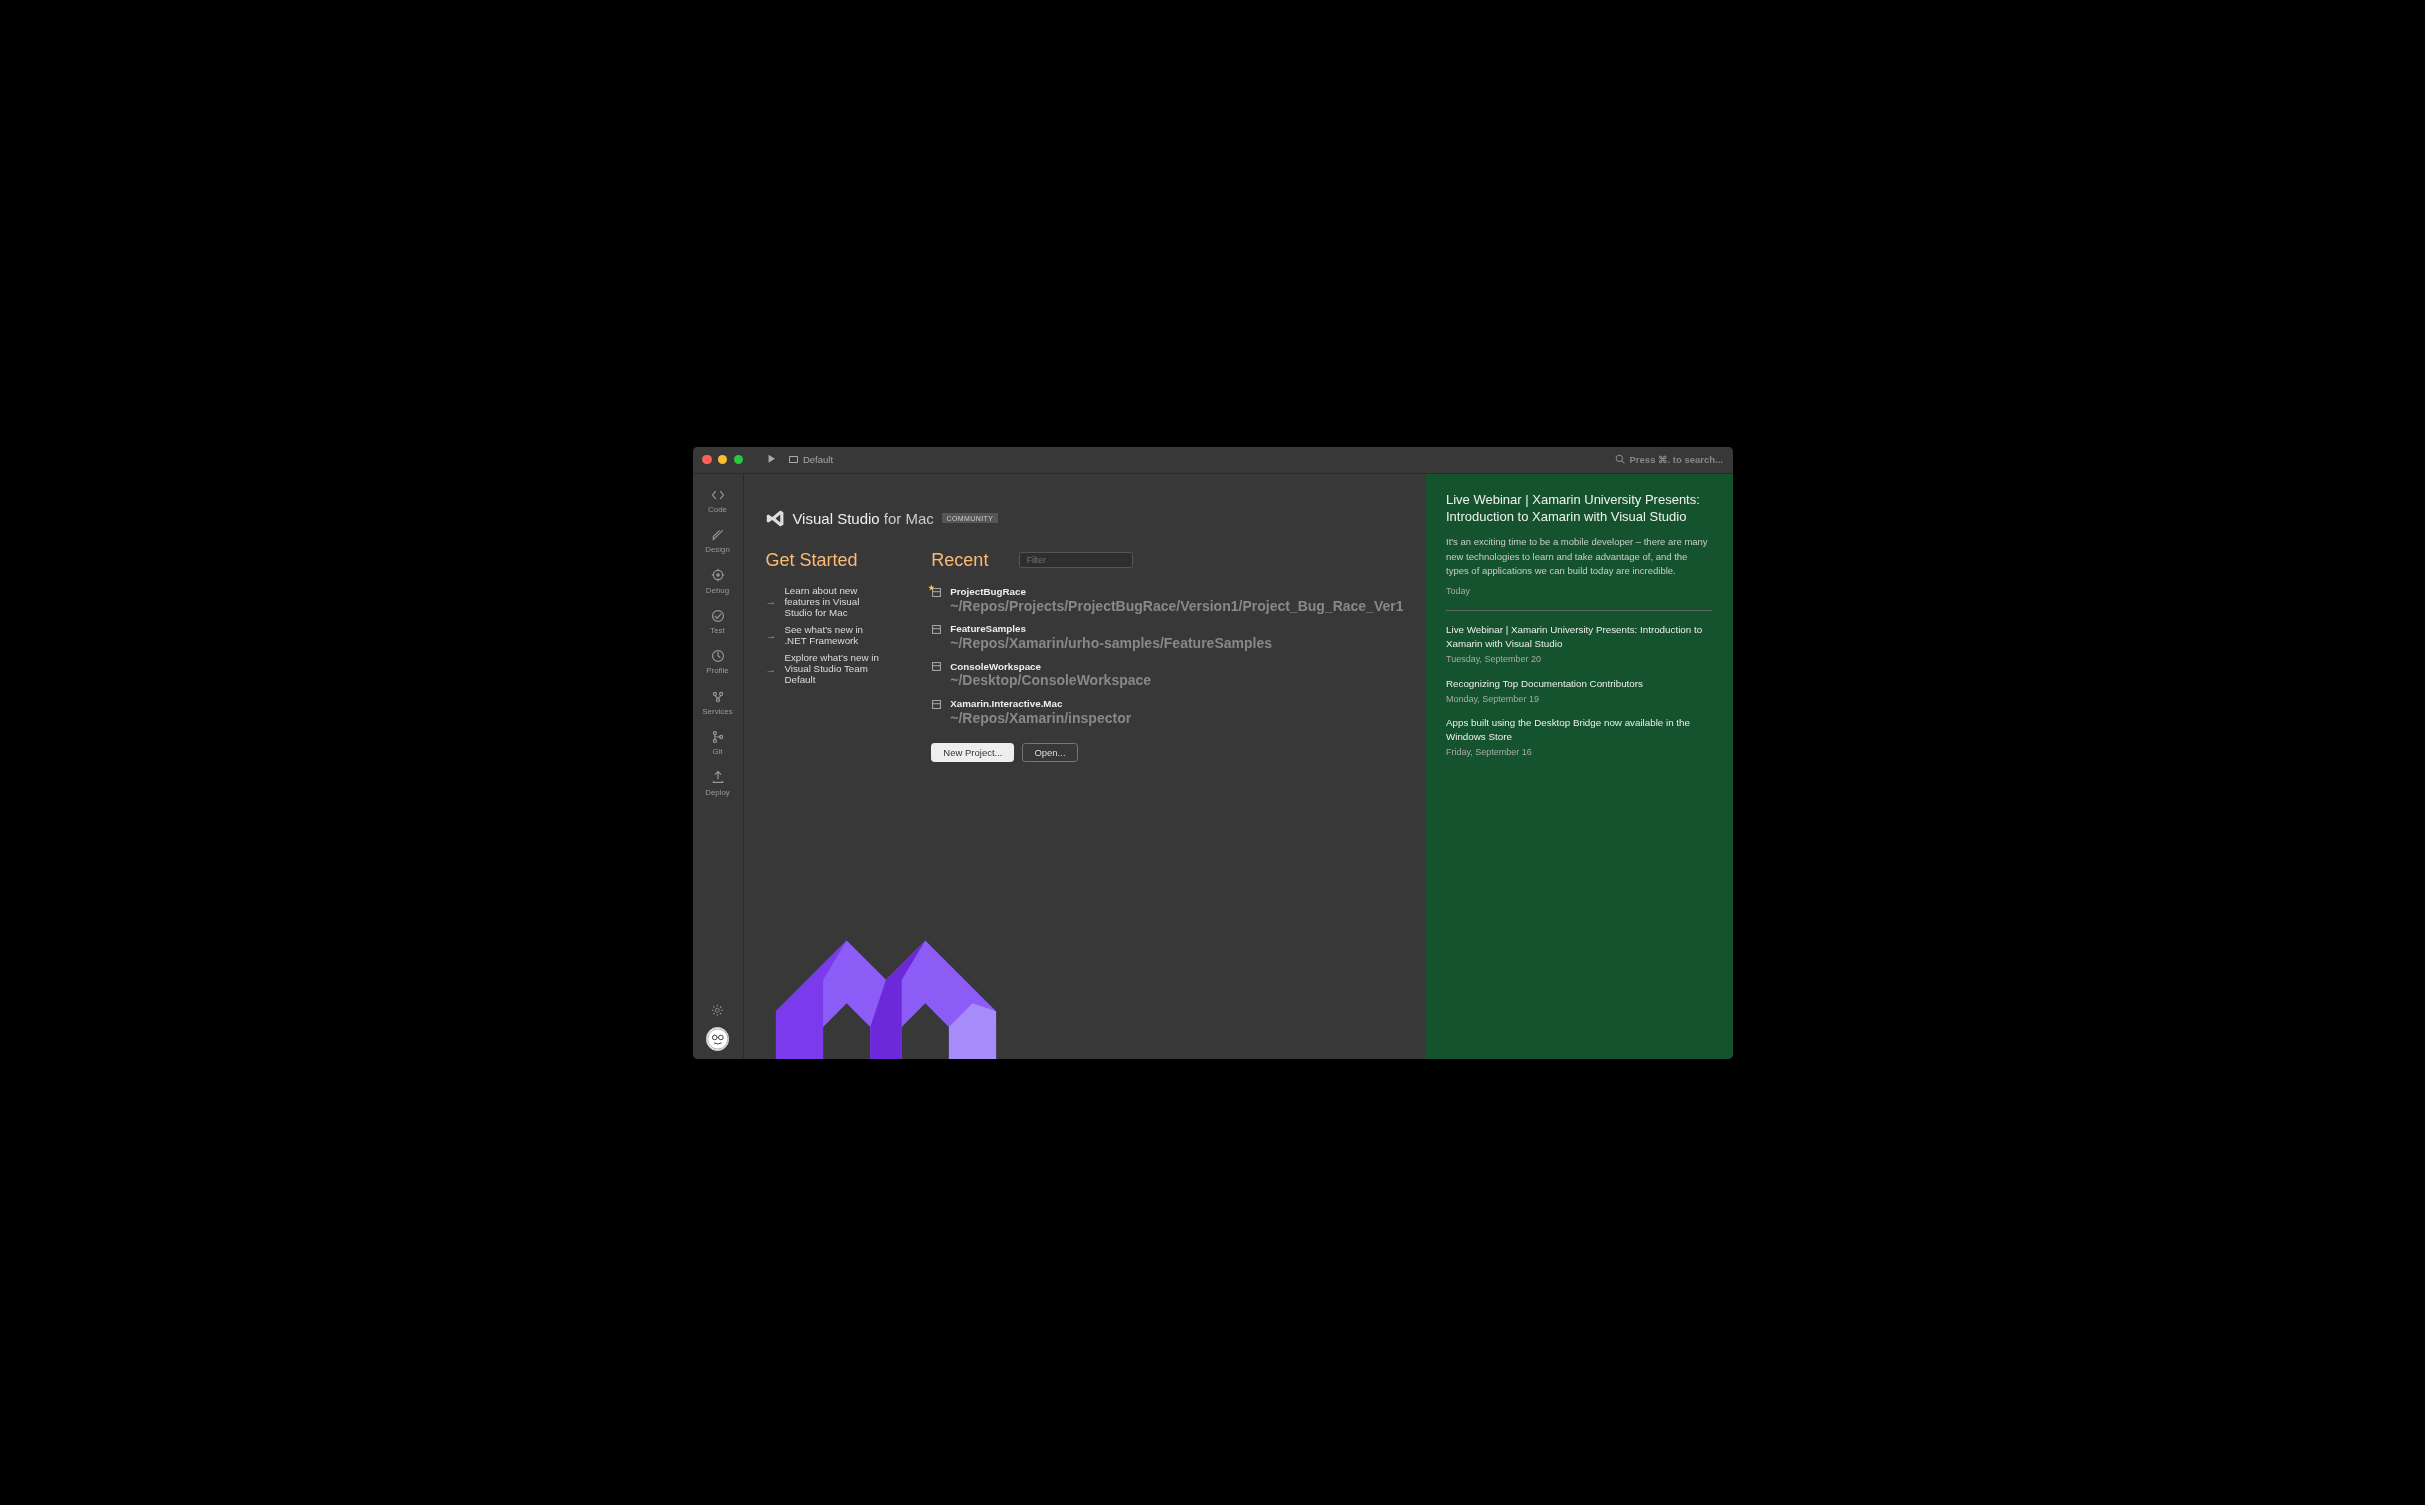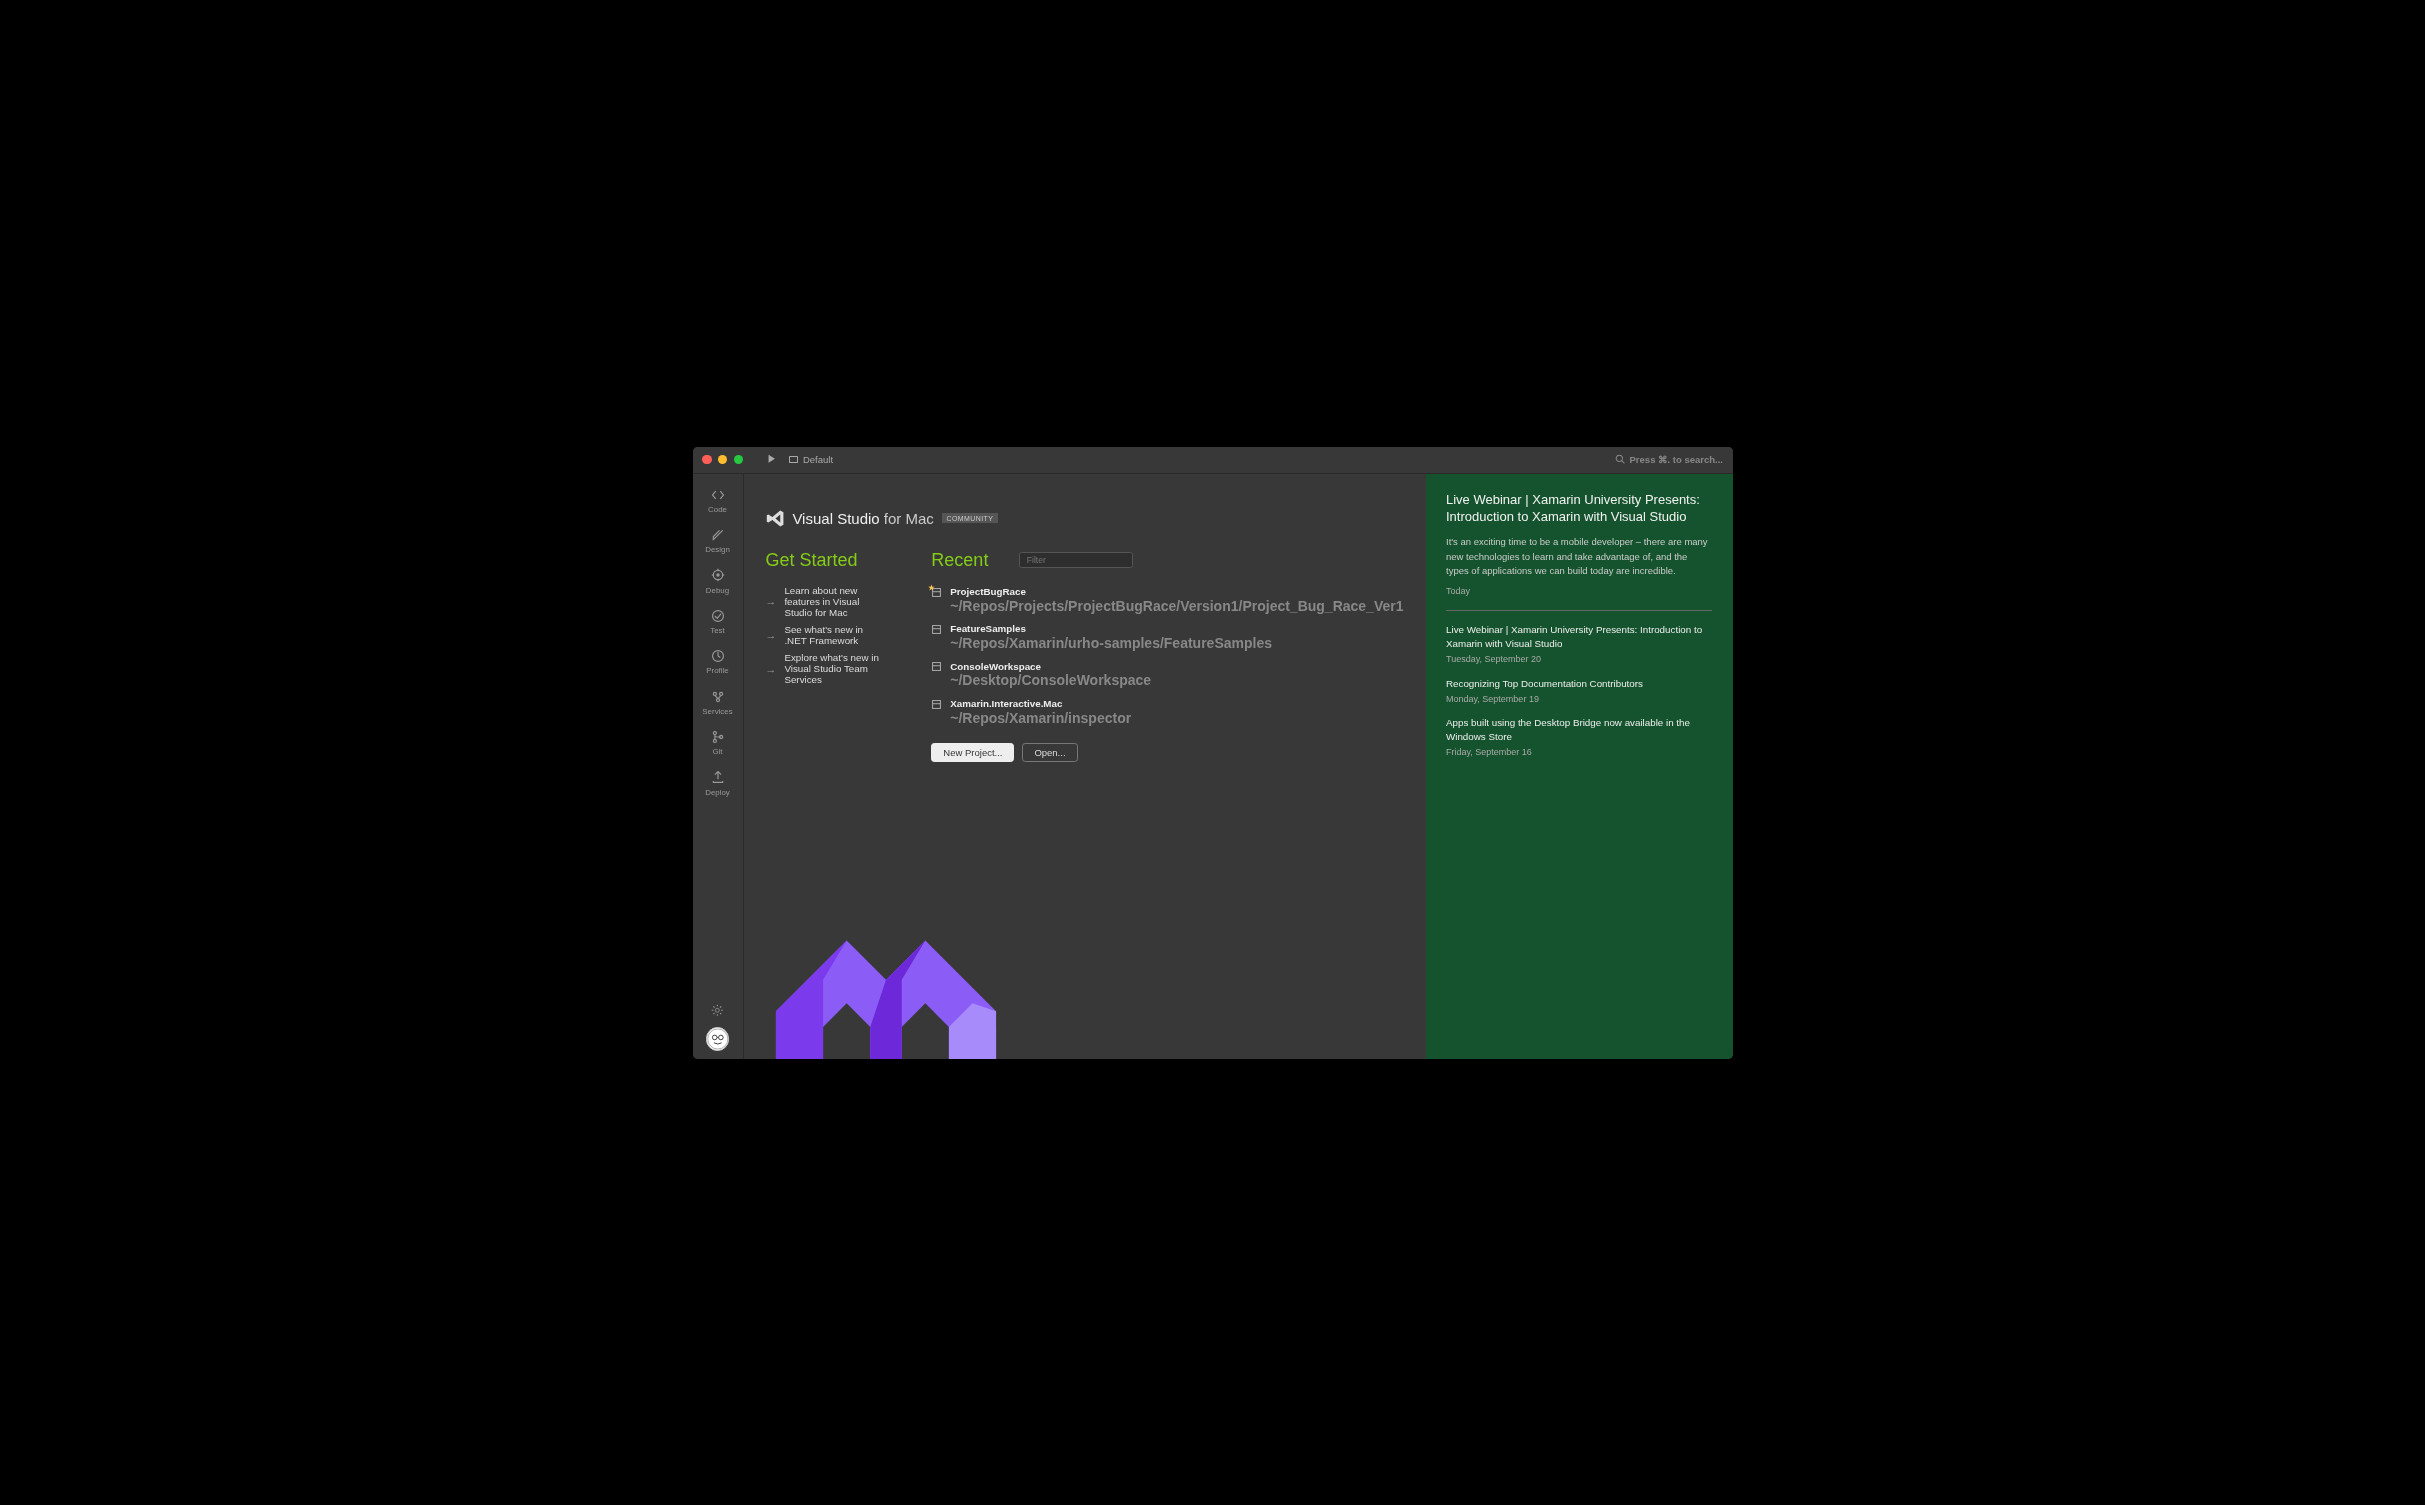--- a/index.html
+++ b/index.html
@@ -27,21 +27,21 @@
 .main { flex: 1; display: flex; position: relative; overflow: hidden; }
 .content { flex: 1; padding: 35px 22px; color: #e8e8e8; position: relative; overflow: hidden; }
 .vs-logo { display: flex; align-items: center; gap: 7.9px; margin-bottom: 22px; }
 .vs-logo-icon { width: 19px; height: 19px; }
 .vs-text { font-size: 15px; font-weight: 400; color: #eee; }
 .vs-text .light { font-weight: 300; color: #ccc; }
 .community { font-size: 7px; background: #555; color: #ccc; padding: 1.6px 4.7px; letter-spacing: 0.4px; }
 .columns { display: flex; gap: 47px; }
 .col-left { width: 268px; }
 .col-right { flex: 1; }
-.section-title { font-size: 18px; font-weight: 300; color: #84cc16; margin-bottom: 11px; }
+.section-title { font-size: 18px; font-weight: 300; color: #fdba74; margin-bottom: 11px; }
 .link-row { display: flex; align-items: center; gap: 7.9px; font-size: 9.8px; color: #ddd; padding: 3.2px 0; cursor: pointer; }
 .link-row .arrow { font-size: 11px; color: #999; }
 .recent-header { display: flex; align-items: center; gap: 31px; margin-bottom: 11px; }
 .filter-input { background: #2e2e2e; border: 0.8px solid #555; border-radius: 2.4px; padding: 1.6px 6.3px; font-size: 8.7px; color: #ccc; width: 114px; height: 15.8px; }
 .recent-item { display: flex; gap: 7.9px; padding: 4.7px 0; cursor: pointer; font-weight: bold; }
 .recent-icon { width: 11px; height: 11px; margin-top: 0.8px; flex-shrink: 0; position: relative; }
 .recent-icon svg { stroke: #aaa; fill: none; stroke-width: 1.3; }
 .recent-icon .star { position: absolute; top: -3.2px; left: -3.2px; font-size: 7px; color: #f9c74f; }
 .recent-text { display: flex; flex-direction: column; gap: 0.8px; }
 .recent-name { font-size: 9.8px; color: #eee; }
@@ -190,21 +190,21 @@
             <div class="link-row">
                 <span class="arrow">→</span>
                 <span>Learn about new features in Visual Studio for Mac</span>
               </div>
             <div class="link-row">
                 <span class="arrow">→</span>
                 <span>See what's new in .NET Framework</span>
               </div>
             <div class="link-row">
                 <span class="arrow">→</span>
-                <span>Explore what's new in Visual Studio Team Services</span>
+                <span>Explore what's new in Visual Studio Team Default</span>
               </div>
           </div>
 
           <div class="col-right">
             <div class="recent-header">
               <div class="section-title" style="margin-bottom:0">Recent</div>
               <input class="filter-input" placeholder="Filter" style="">
             </div>
 
             <div class="recent-item">

